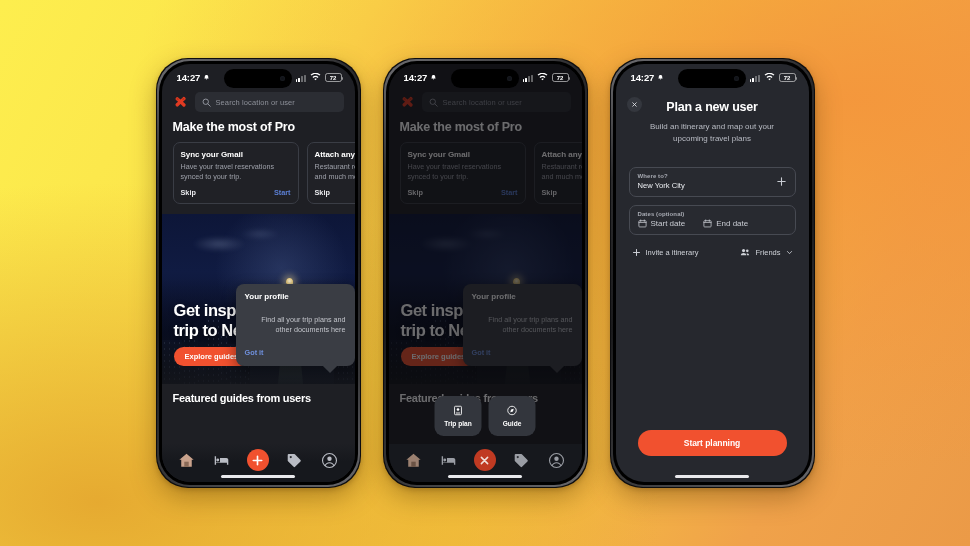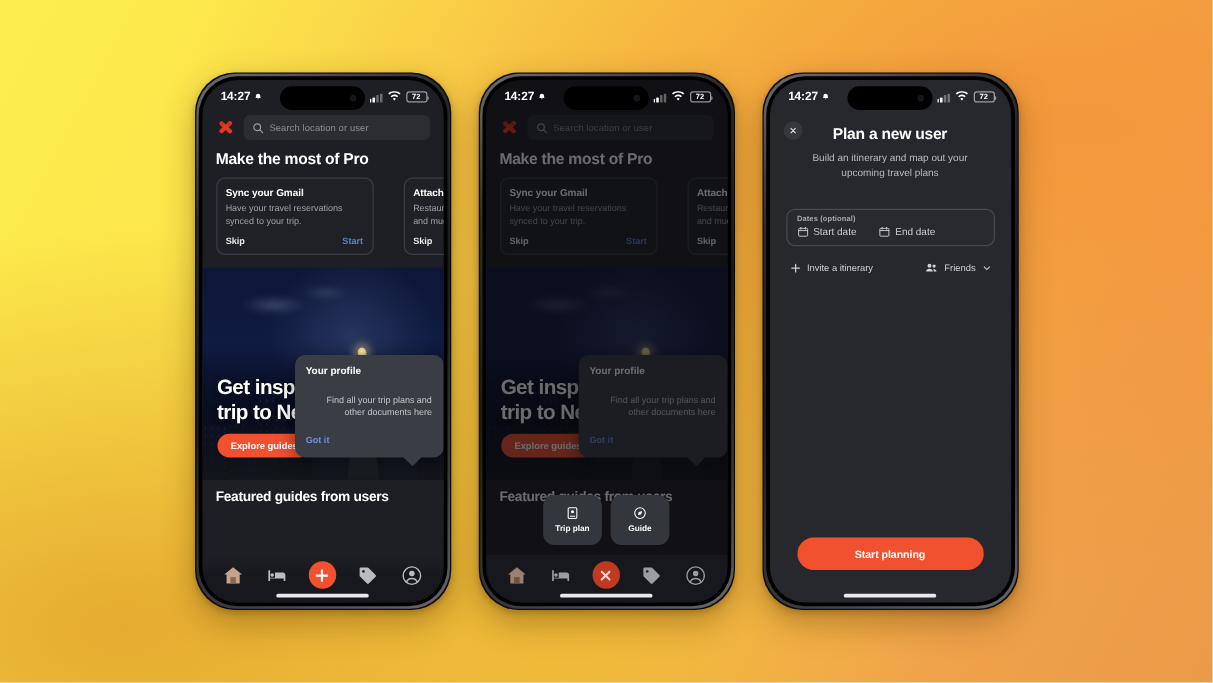--- a/index.html
+++ b/index.html
@@ -79,21 +79,21 @@
   .logo { width:15px; height:15px; flex:none; }
   .searchbar {
     flex:1; height:20px; background:#2b2d33; border-radius:5px;
     display:flex; align-items:center; gap:5px; padding:0 7px;
   }
   .searchbar .ph { font-size:7.5px; color:#8d9099; letter-spacing:.1px; white-space:nowrap; }
 
   
   .prowrap { padding: 0 11px; flex:none; }
   .proTitle { font-size:12.5px; font-weight:700; color:#fff; letter-spacing:-.2px; margin-bottom:8px; }
-  .cards { display:flex; gap:24px; }
+  .cards { display:flex; gap:8px; }
   .card {
     border:1px solid #3a3d45; border-radius:7px; padding:7px 7px 6px;
     width:126px; flex:none; background:rgba(255,255,255,0.012);
   }
   .card h4 { font-size:8px; font-weight:700; color:#fff; margin-bottom:3px; letter-spacing:-.05px;}
   .card p { font-size:7.2px; color:#9ea1aa; line-height:1.45; margin-bottom:5px; }
   .cardrow { display:flex; justify-content:space-between; align-items:center; }
   .cardrow .skip { font-size:7.3px; font-weight:700; color:#e8e9ec; }
   .cardrow .start { font-size:7.3px; font-weight:700; color:#5b7fd4; }
 
@@ -534,20 +534,29 @@
         <div class="closeBtn">
           <svg viewBox="0 0 12 12">
               <path d="M3 3l6 6M9 3l-6 6" stroke="#dfe1e6" stroke-width="1.5" stroke-linecap="round"></path>
             </svg>
         </div>
         <div class="modalTitle">Plan a new user</div>
         <div class="modalSub">Build an itinerary and map out your upcoming travel plans</div>
       </div>
 
       <div class="formWrap">
+        <div class="field">
+          <div>
+            <div class="lbl">Where to?</div>
+            <div class="val">New York City</div>
+          </div>
+          <svg class="plusIcon" viewBox="0 0 12 12">
+              <path d="M6 2v8M2 6h8" stroke="#c9ccd3" stroke-width="1.2" stroke-linecap="round"></path>
+            </svg>
+        </div>
 
         <div class="field" style="display:block">
           <div class="lbl">Dates (optional)</div>
           <div class="dateRow">
             <div class="dateItem">
               <svg class="calIcon" viewBox="0 0 12 12">
                   <rect x="1.2" y="2.2" width="9.6" height="8.4" rx="1" fill="none" stroke="#c9ccd3" stroke-width="1"></rect>
                   <path d="M1.2 4.6h9.6M3.6 1.2v2M8.4 1.2v2" stroke="#c9ccd3" stroke-width="1" stroke-linecap="round"></path>
                 </svg>
               <span>Start date</span>

